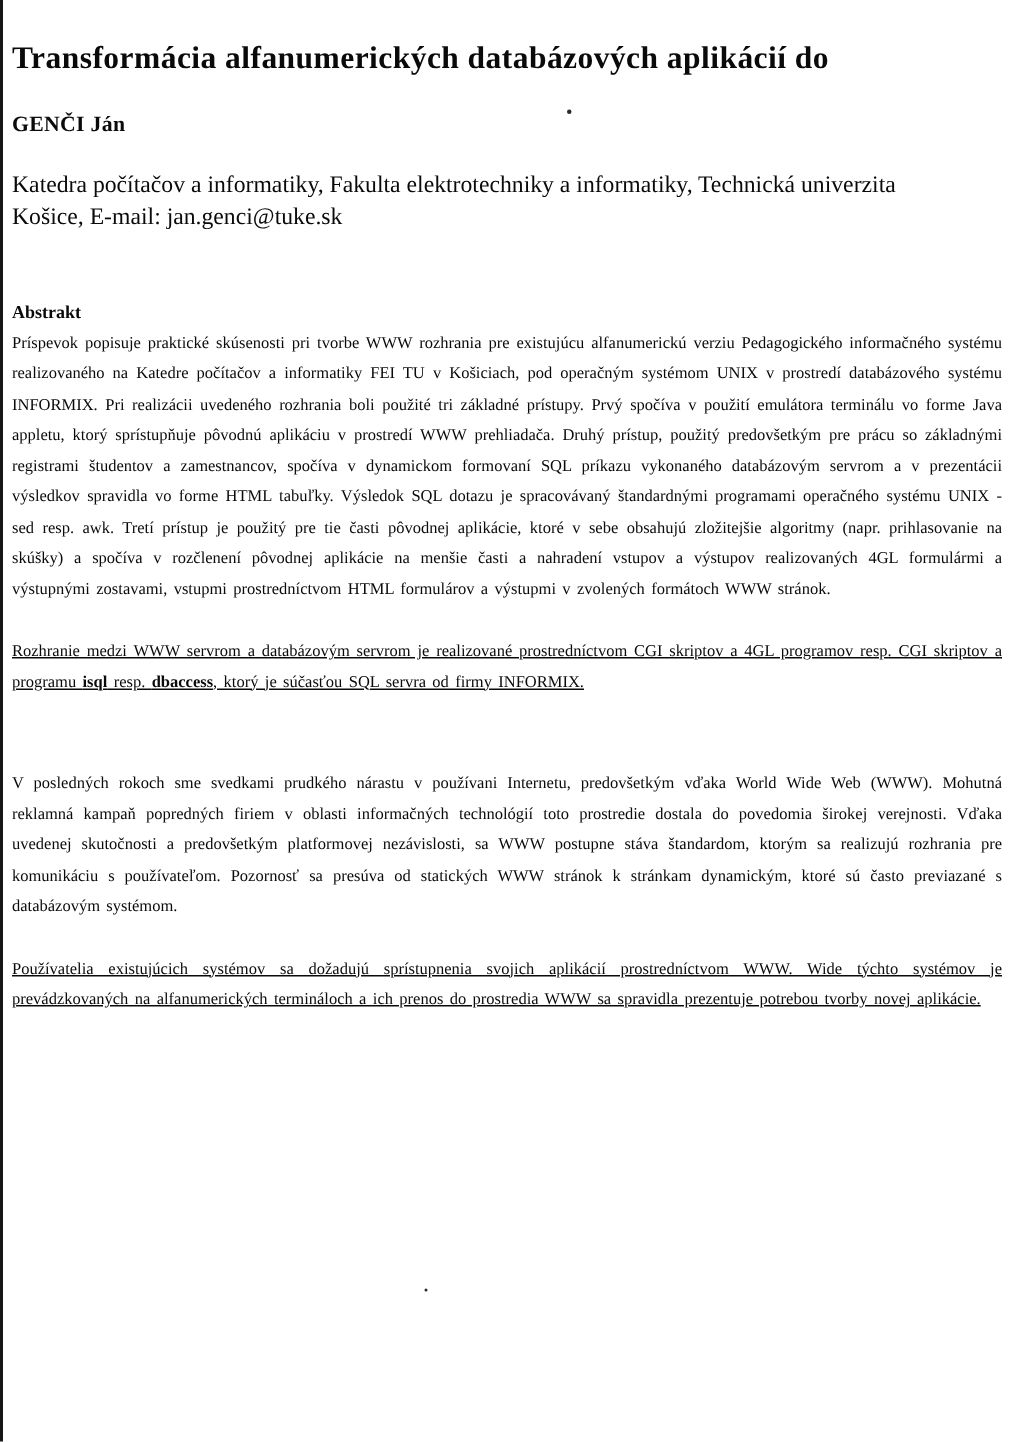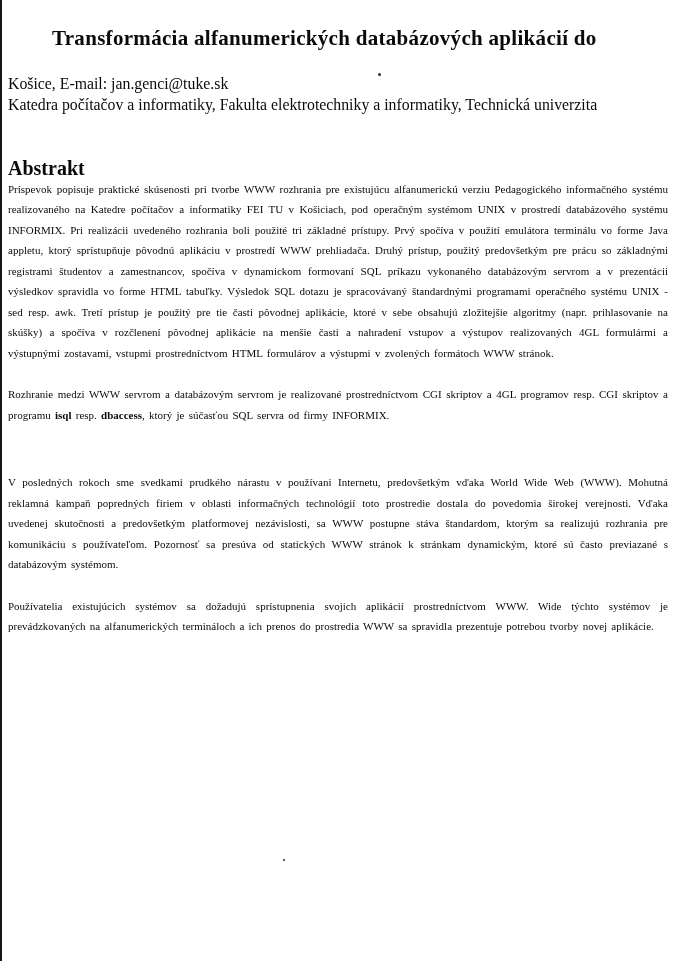--- a/index.html
+++ b/index.html
@@ -39,69 +39,70 @@
     right: 10px;
     top: 0;
   }
   .title {
     margin-top: 25px;
     font-size: 21px;
     line-height: 27px;
     font-weight: bold;
     letter-spacing: 0.3px;
   }
-  .title .tline { display: block; margin-left: 44px; }
+  .title .tline { display: block; }
   .author {
     margin-top: 23px;
     font-size: 14.5px;
     font-weight: bold;
     letter-spacing: 0.2px;
   }
   .affiliation {
     margin-top: 21px;
     font-size: 15.8px;
     line-height: 21px;
   }
   .affiliation .aline { display: block; }
   .section-abstract { margin-top: 40px; }
   .section-intro  { margin-top: 47px; }
   .heading {
-    font-size: 20px;
+    font-size: 12px;
     line-height: 20.5px;
     font-weight: bold;
     margin-top: 43px;
   }
   .para {
     font-size: 11px;
     line-height: 20.5px;
     text-align: justify;
     word-spacing: 1.5px;
   }
-  .para.spaced { margin-top: 21px; }
+  .para.spaced { margin-top: 21px; text-decoration: underline; }
   .para b { font-weight: bold; }
 </style>
 </head>
 <body>
 
 <div class="page">
 
   <div class="scan-line"></div>
   <div class="dot dot1"></div>
   <div class="dot dot2"></div>
 
   <div class="content">
 
     <h1 class="title">
       <span class="tline">Transformácia alfanumerických databázových aplikácií do</span>
     </h1>
 
+    <div class="author">GENČI Ján</div>
 
     <div class="affiliation">
+      <span class="aline">Katedra počítačov a informatiky, Fakulta elektrotechniky a informatiky, Technická univerzita</span>
       <span class="aline">Košice, E-mail: jan.genci@tuke.sk</span>
-      <span class="aline">Katedra počítačov a informatiky, Fakulta elektrotechniky a informatiky, Technická univerzita</span>
     </div>
 
     <div class="section-abstract">
       <div class="heading">Abstrakt</div>
       <p class="para">Príspevok popisuje praktické skúsenosti pri tvorbe WWW rozhrania pre existujúcu alfanumerickú verziu Pedagogického informačného systému realizovaného na Katedre počítačov a informatiky FEI TU v Košiciach, pod operačným systémom UNIX v prostredí databázového systému INFORMIX. Pri realizácii uvedeného rozhrania boli použité tri základné prístupy. Prvý spočíva v použití emulátora terminálu vo forme Java appletu, ktorý sprístupňuje pôvodnú aplikáciu v prostredí WWW prehliadača. Druhý prístup, použitý predovšetkým pre prácu so základnými registrami študentov a zamestnancov, spočíva v dynamickom formovaní SQL príkazu vykonaného databázovým servrom a v prezentácii výsledkov spravidla vo forme HTML tabuľky. Výsledok SQL dotazu je spracovávaný štandardnými programami operačného systému UNIX - sed resp. awk. Tretí prístup je použitý pre tie časti pôvodnej aplikácie, ktoré v sebe obsahujú zložitejšie algoritmy (napr. prihlasovanie na skúšky) a spočíva v rozčlenení pôvodnej aplikácie na menšie časti a nahradení vstupov a výstupov realizovaných 4GL formulármi a výstupnými zostavami, vstupmi prostredníctvom HTML formulárov a výstupmi v zvolených formátoch WWW stránok.</p>
       <p class="para spaced"><span>Rozhranie medzi WWW servrom a databázovým servrom je realizované prostredníctvom CGI skriptov a 4GL programov resp. CGI skriptov a programu </span><b>isql</b><span> resp. </span><b>dbaccess</b><span>, ktorý je súčasťou SQL servra od firmy INFORMIX.</span></p>
     </div>
 
     <div class="section-intro">
       <p class="para">V posledných rokoch sme svedkami prudkého nárastu v používani Internetu, predovšetkým vďaka World Wide Web (WWW). Mohutná reklamná kampaň popredných firiem v oblasti informačných technológií toto prostredie dostala do povedomia širokej verejnosti. Vďaka uvedenej skutočnosti a predovšetkým platformovej nezávislosti, sa WWW postupne stáva štandardom, ktorým sa realizujú rozhrania pre komunikáciu s používateľom. Pozornosť sa presúva od statických WWW stránok k stránkam dynamickým, ktoré sú často previazané s databázovým systémom.</p>

